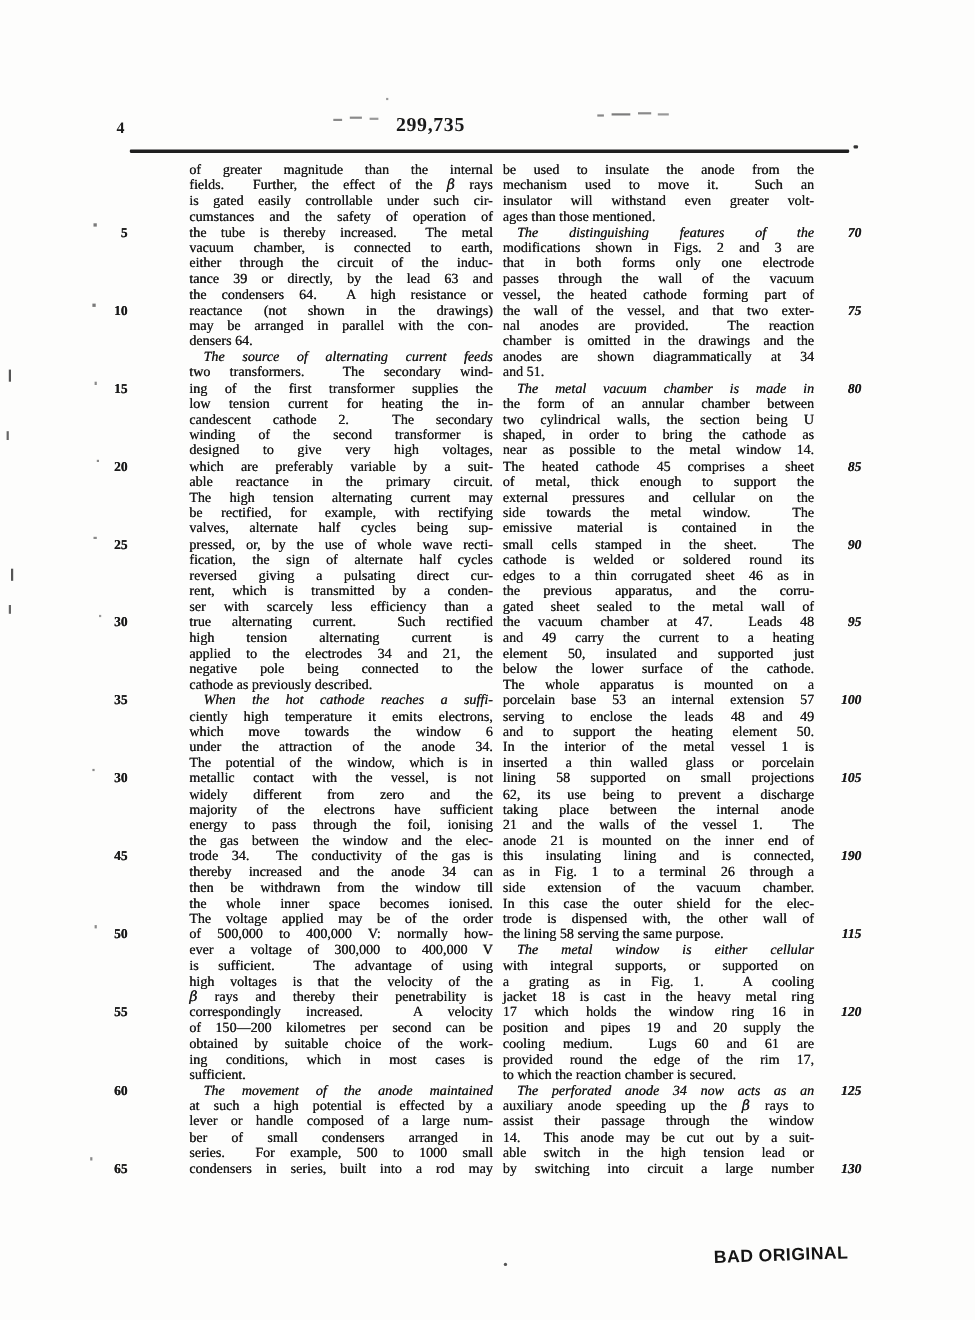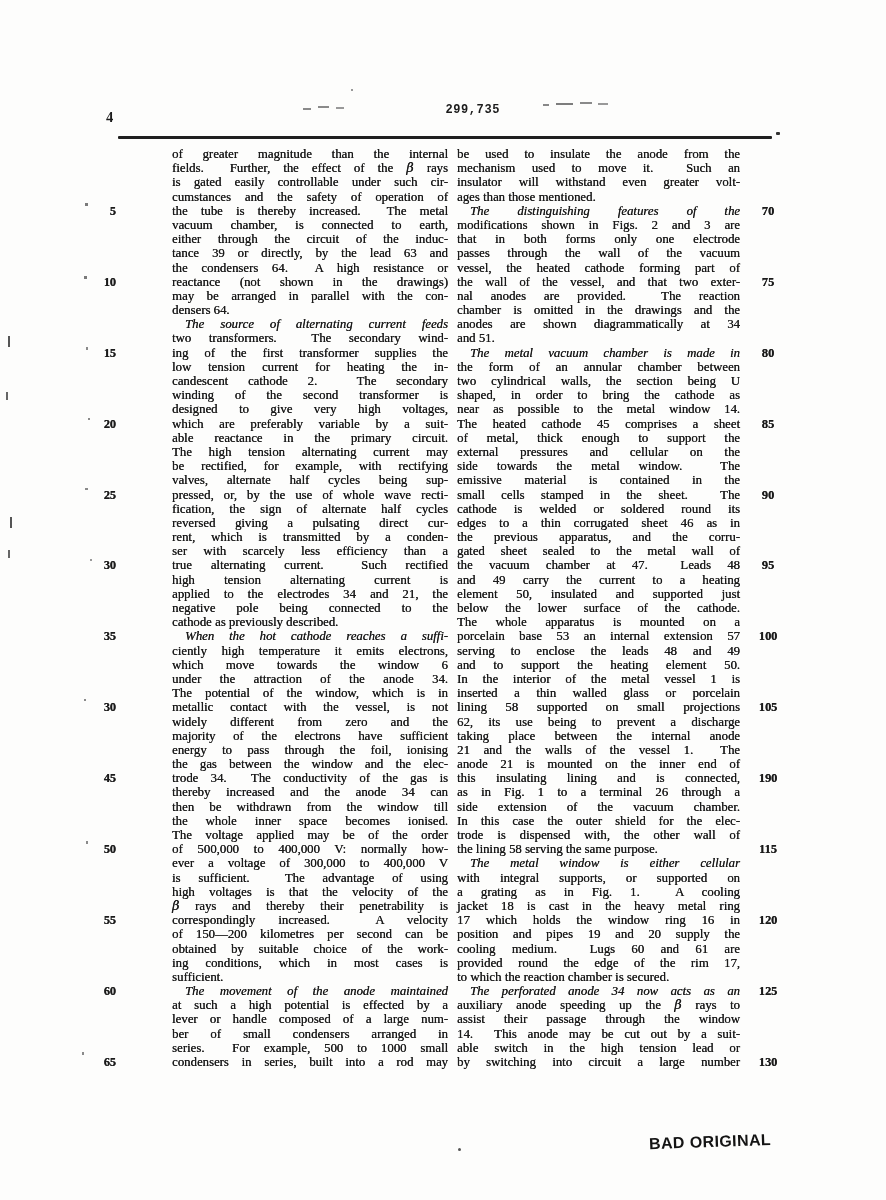--- a/index.html
+++ b/index.html
@@ -4,31 +4,31 @@
 <style>
   html,body{margin:0;padding:0;background:#ffffff;}
   .page{
     position:relative;width:886px;height:1200px;margin:0;
     background:#fdfdfc;overflow:hidden;
     font-family:"Liberation Serif","DejaVu Serif",serif;
     color:#1b1b1b;
   }
   
   .page-num{position:absolute;left:106px;top:109px;font-size:14.5px;font-weight:bold;}
-  .patent-num{position:absolute;left:360px;top:103px;width:140px;text-align:right;
-    font-size:12px;font-weight:bold;letter-spacing:0.6px;font-family:Liberation Mono, monospace;}
+  .patent-num{position:absolute;left:360px;top:103px;width:140px;text-align:left;
+    font-size:18px;font-weight:bold;letter-spacing:0.6px;}
   .rule{position:absolute;left:118px;top:136px;width:654px;height:2.5px;background:#1f1f1f;border-radius:1px;}
   .rule-dot{position:absolute;left:776px;top:132px;width:4px;height:3px;background:#333;border-radius:1px;}
   
   .col{position:absolute;top:147px;}
   .text-left{left:172px;width:276px;}
   .text-right{left:457px;width:283px;}
   .col-nums{position:absolute;top:147px;font-weight:bold;font-size:12.3px;}
   .left-nums{left:88px;width:28px;text-align:right;}
-  .right-nums{left:753px;width:30px;text-align:center;}
+  .right-nums{left:753px;width:30px;text-align:right;font-style:italic;}
   .tline{
     height:14.2px;line-height:14.2px;font-size:12.8px;
     text-align:justify;text-align-last:justify;
     text-shadow:0.25px 0 0 #222;
     white-space:nowrap;
     white-space:normal;
   }
   .tline.pend{text-align-last:left;}
   .tline.indent{text-indent:13px;font-style:italic;}
   .nline{height:14.2px;line-height:14.2px;text-shadow:0.25px 0 0 #222;}

